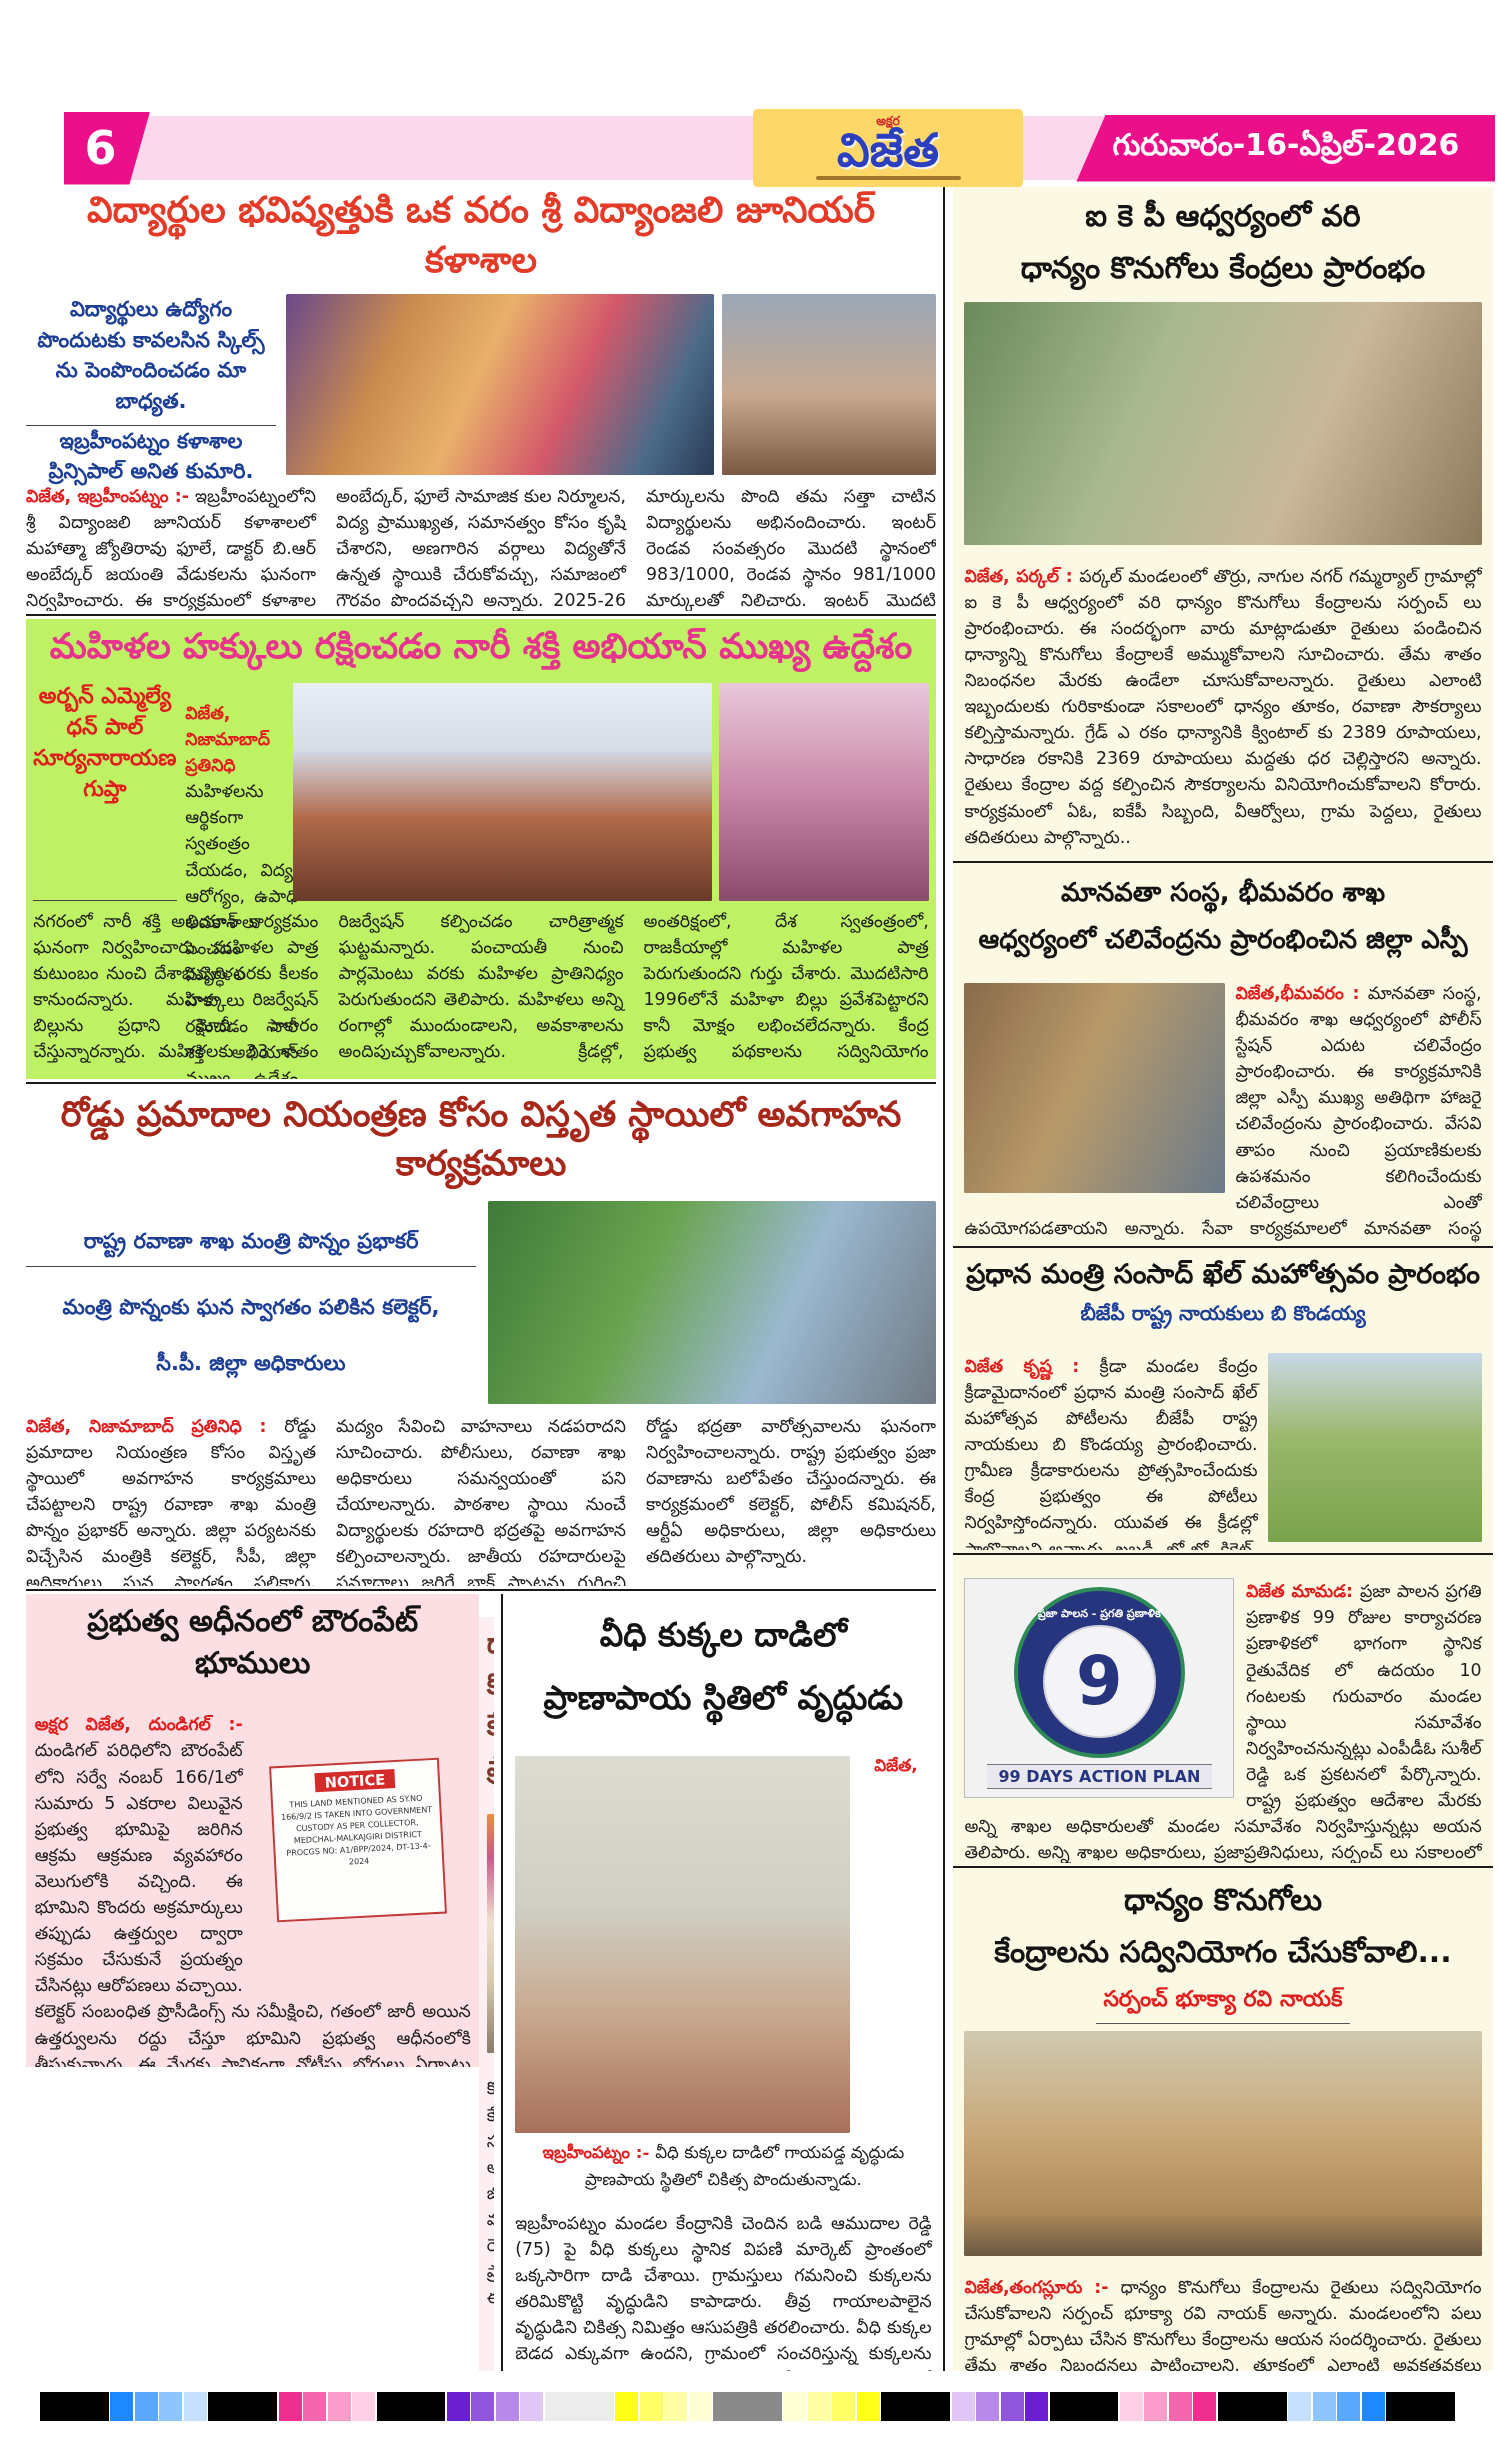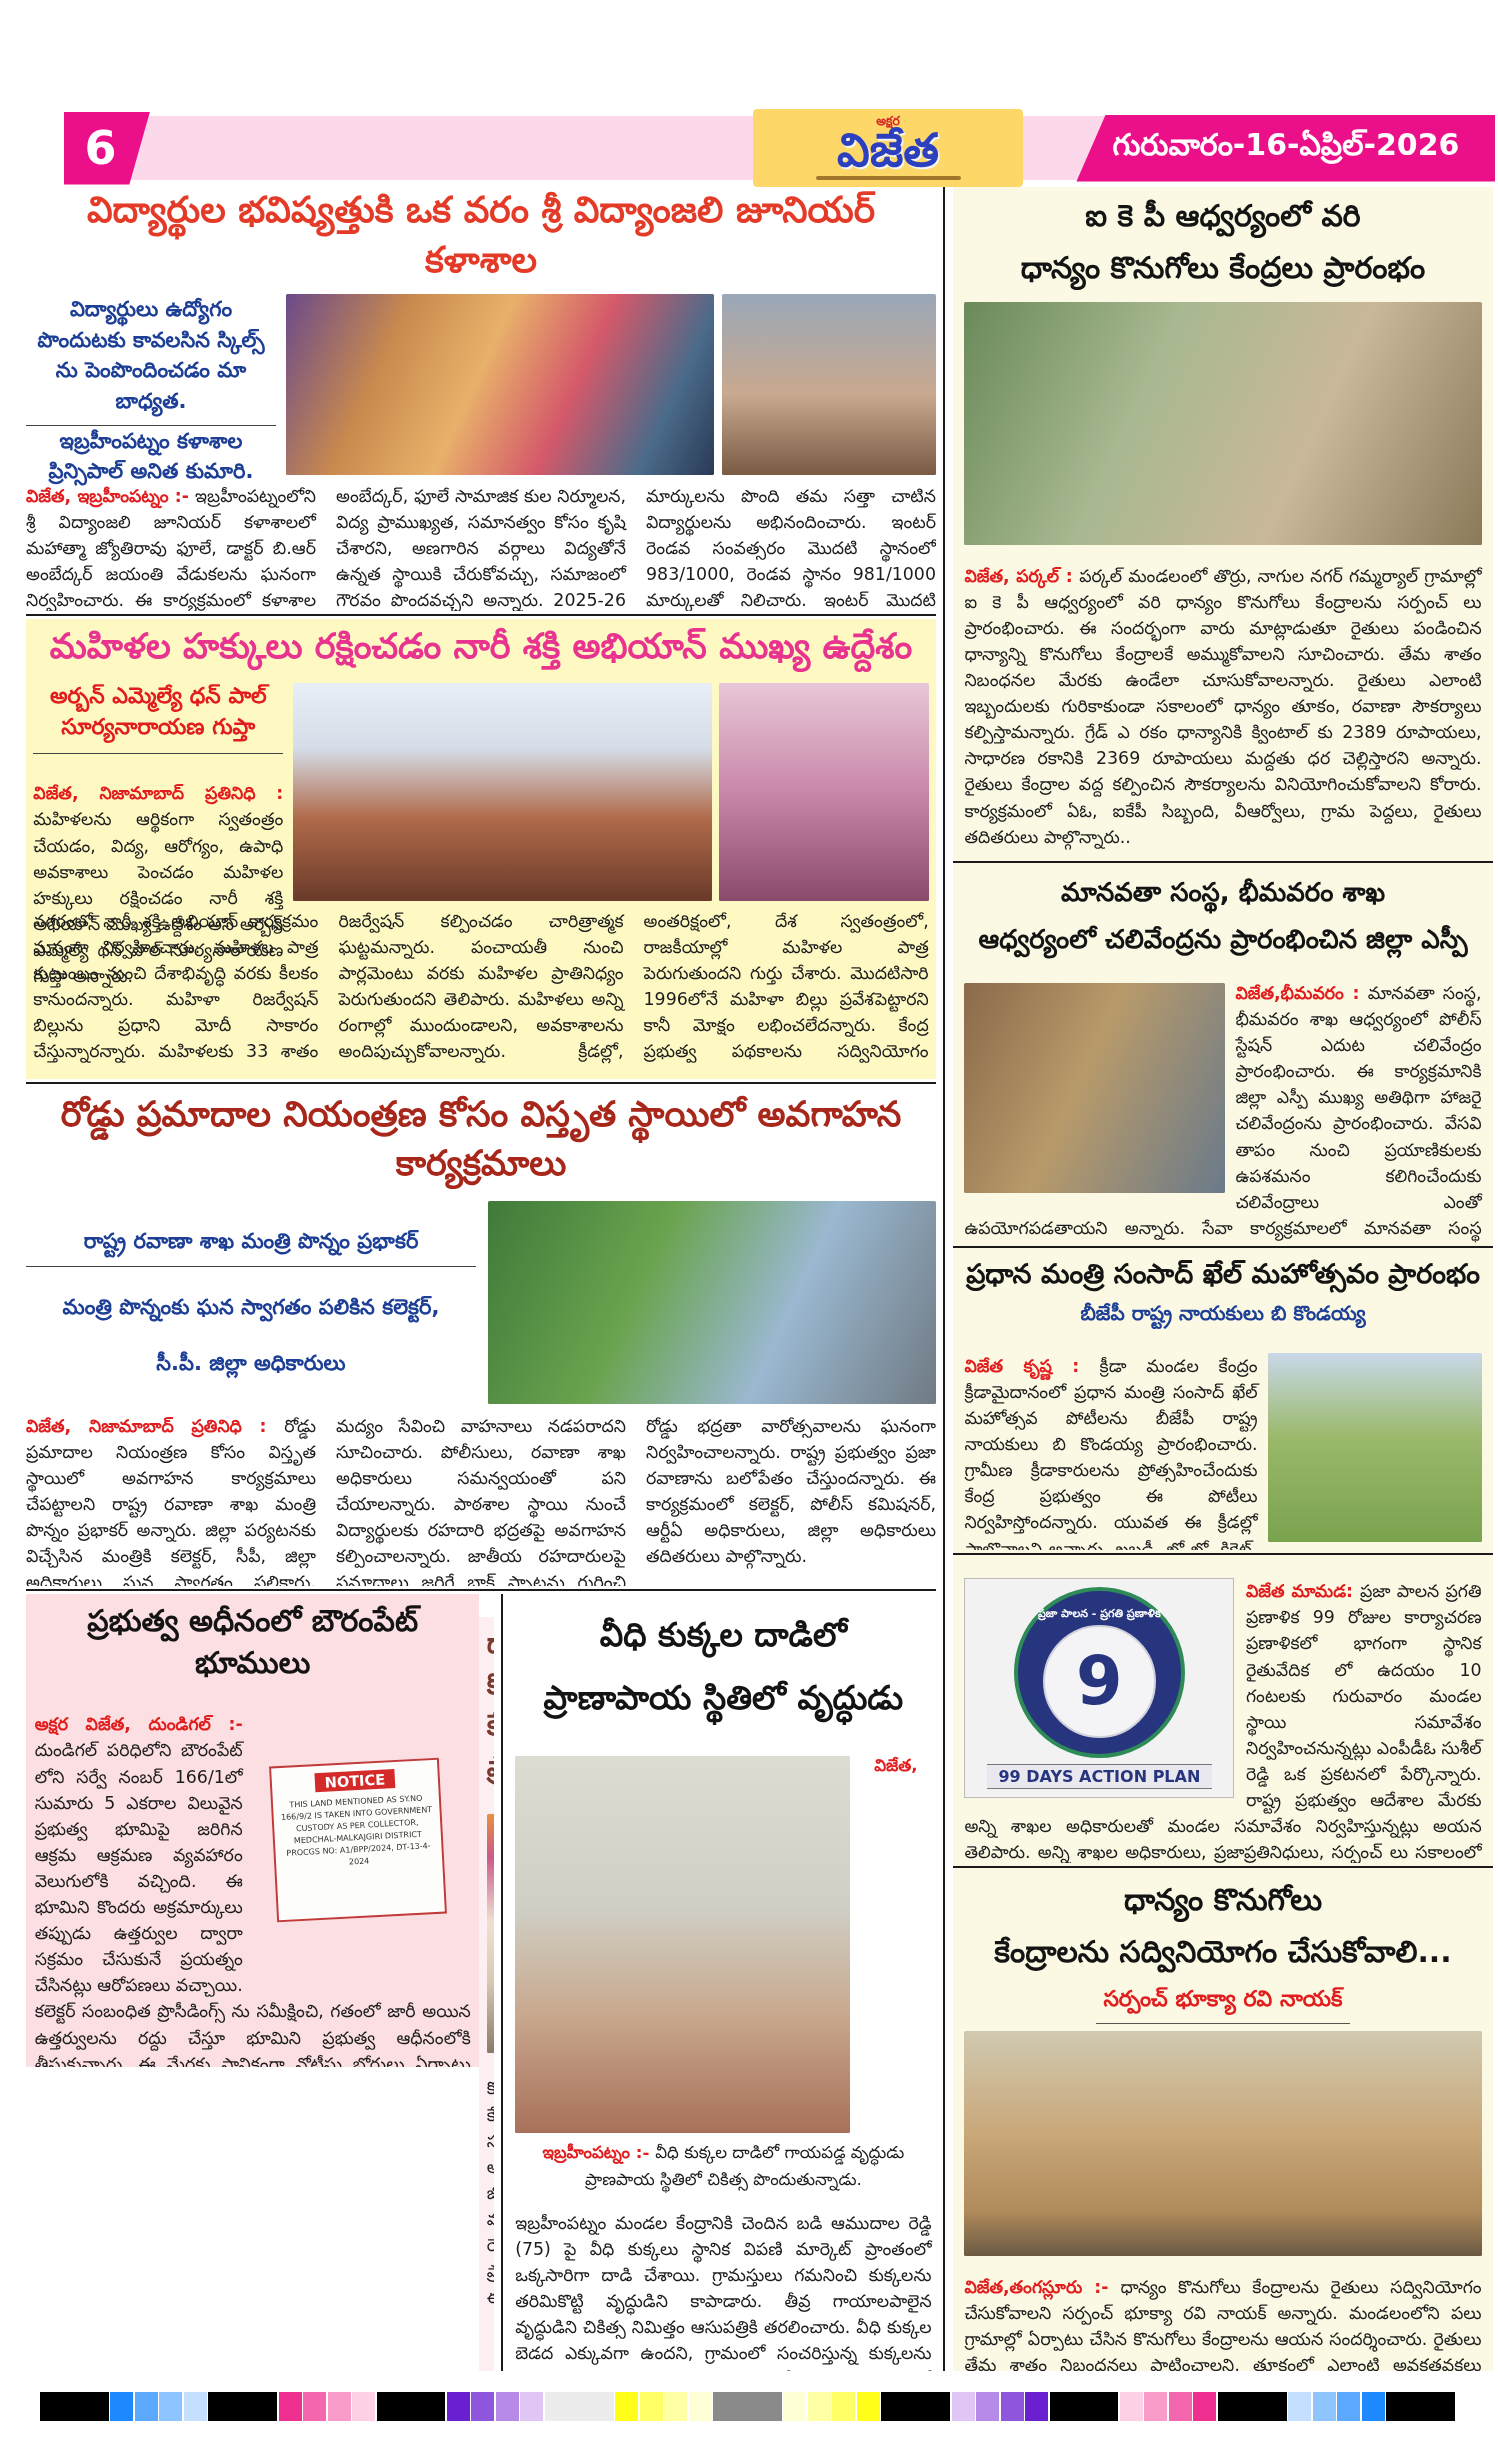--- a/index.html
+++ b/index.html
@@ -34,24 +34,24 @@
   
   .a1{height:424px;}
   .a1-head{font-size:36px;font-weight:bold;color:#e43a28;text-align:center;padding:1.5px 0 5.8px;}
   .a1-mid{display:flex;gap:10px;height:181px;justify-content:space-between;}
   .a1-sub{width:250px;display:flex;flex-direction:column;justify-content:space-evenly;}
   .a1-photos{flex:1;display:flex;gap:7.3px;}
   .ph-students{flex:2;background:linear-gradient(115deg,#6b4a8a 0%,#c98a4e 25%,#e8b06a 45%,#d4596a 65%,#4a6b8a 85%,#2a3a55 100%);}
   .ph-principal{flex:1;background:linear-gradient(180deg,#9aa7b8 0%,#c9a98f 55%,#7a5a43 100%);}
   .a1-body{margin-top:7.3px;column-count:3;column-gap:20px;height:181px;}
   
-  .a2{height:460px;background:#fef9c3;padding:4.4px 7.3px;}
+  .a2{height:460px;background:#bef264;padding:4.4px 7.3px;}
   .a2-head{font-size:35px;font-weight:bold;color:#e8348f;text-align:center;padding:2.9px 0 7.3px;}
   .a2-mid{display:flex;gap:10px;height:218px;}
-  .a2-left{width:250px;display:flex;flex-direction:column;gap:8.7px;}
+  .a2-left{width:250px;display:flex;flex-direction:row;gap:8.7px;}
   .ph-hall{flex:2;background:linear-gradient(180deg,#e8eef5 0%,#d5dde8 30%,#b06a4a 62%,#6a3a2a 100%);}
   .ph-banner{flex:1;background:linear-gradient(180deg,#e8c7d8 0%,#c987a8 50%,#8a4a6b 100%);}
   .a2-body{margin-top:7.3px;column-count:3;column-gap:20px;height:170px;}
   
   .a3{height:499px;}
   .a3-head{font-size:35px;font-weight:bold;color:#a8271b;text-align:center;padding:7.3px 0 8.7px;}
   .a3-mid{display:flex;gap:11.6px;height:203px;}
   .a3-sub{width:450px;display:flex;flex-direction:column;justify-content:space-evenly;}
   .ph-road{flex:1;background:linear-gradient(115deg,#3f7a3a 0%,#6aa34e 35%,#9ab8d0 65%,#707a84 100%);}
   .a3-body{margin-top:8.7px;column-count:3;column-gap:20px;height:225px;}

